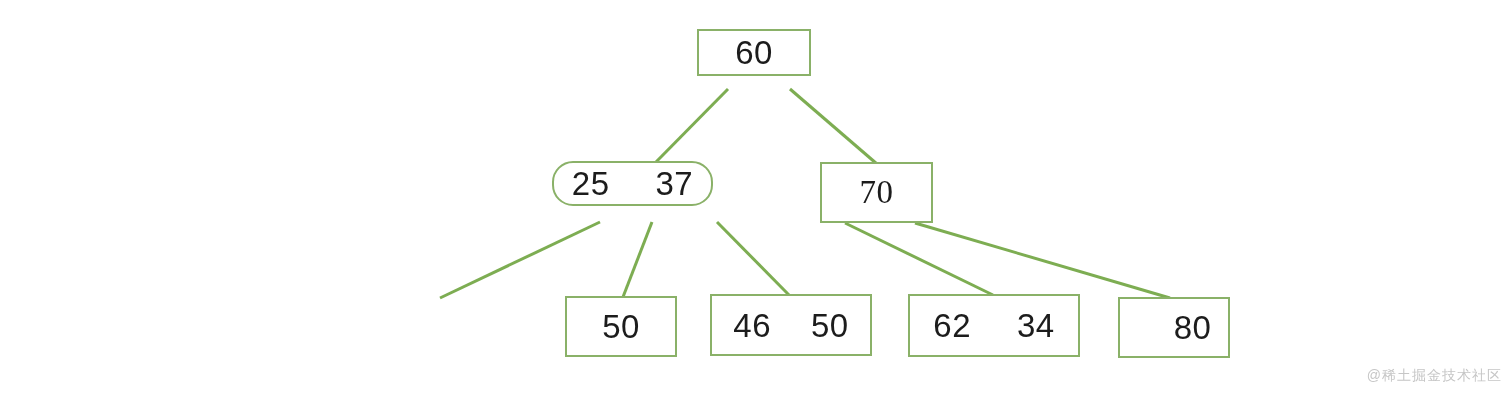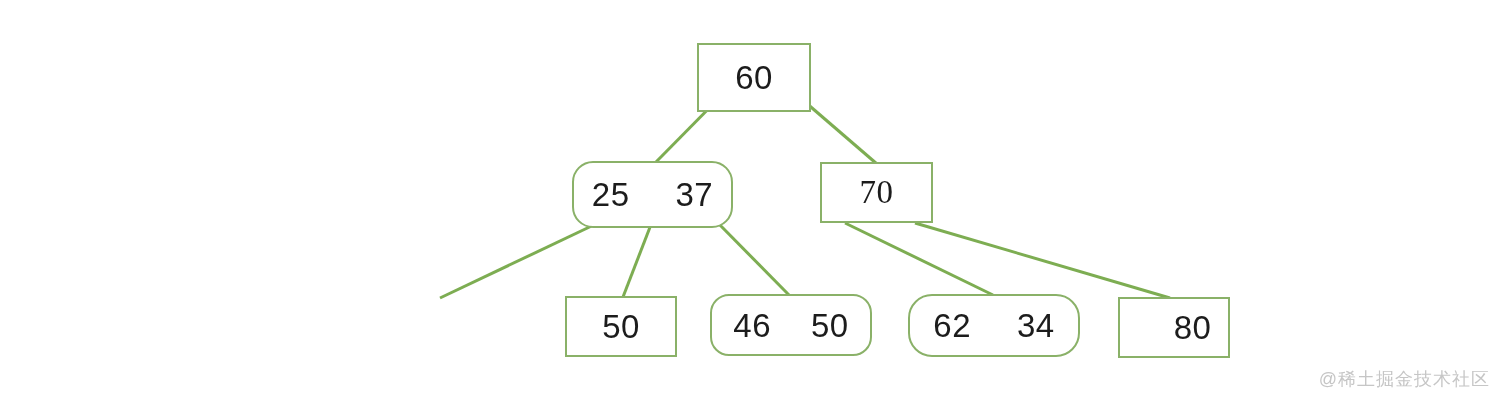--- a/index.html
+++ b/index.html
@@ -41,26 +41,26 @@
     gap: 46px;
     z-index: 2;
   }
   .node .key {
     font-size: 33px;
     line-height: 1;
     letter-spacing: 0.5px;
     color: var(--color-text, #1c1c1c);
     white-space: nowrap;
   }
-  .node.narrow-gap { gap: 40px; border-radius: 19px; }
+  .node.narrow-gap { gap: 40px; }
   .watermark {
     position: absolute;
-    right: 22px;
+    right: 10px;
     top: 367px;
-    font-size: 18px;
+    font-size: 14px;
     letter-spacing: 1px;
     color: var(--color-watermark, #c6c6c6);
     z-index: 3;
     user-select: none;
   }
 </style>
 </head>
 <body>
 
 <div class="canvas">
@@ -68,44 +68,44 @@
   <svg class="edges-svg" viewBox="0 0 1512 400">
     <line x1="728" y1="89" x2="656" y2="162"></line>
     <line x1="790" y1="89" x2="877" y2="164"></line>
     <line x1="600" y1="222" x2="440" y2="298"></line>
     <line x1="652" y1="222" x2="623" y2="297"></line>
     <line x1="717" y1="222" x2="789" y2="295"></line>
     <line x1="845" y1="223" x2="993" y2="295"></line>
     <line x1="915" y1="223" x2="1170" y2="298"></line>
   </svg>
 
-  <div class="node" style="left:697px; top:43px; width:114px; height:69px;">
+  <div class="node" style="left:697px; top:29px; width:114px; height:47px;">
     <span class="key">60</span>
   </div>
 
-  <div class="node" style="left:572px; top:161px; width:161px; height:67px;border-radius:21px;">
+  <div class="node" style="left:552px; top:161px; width:161px; height:45px;border-radius:21px;">
     <span class="key">25</span>
     <span class="key">37</span>
   </div>
 
   <div class="node" style="left:820px; top:162px; width:113px; height:61px;font-family:Liberation Serif, serif;">
     <span class="key">70</span>
   </div>
 
 
   <div class="node" style="left:565px; top:296px; width:112px; height:61px;">
     <span class="key">50</span>
   </div>
 
   <div class="node narrow-gap" style="left:710px; top:294px; width:162px; height:62px;">
     <span class="key">46</span>
     <span class="key">50</span>
   </div>
 
-  <div class="node" style="left:908px; top:294px; width:172px; height:63px;border-radius:24px;">
+  <div class="node" style="left:908px; top:294px; width:172px; height:63px;">
     <span class="key">62</span>
     <span class="key">34</span>
   </div>
 
   <div class="node" style="left:1118px; top:297px; width:112px; height:61px;padding-left:37px;">
     <span class="key">80</span>
   </div>
 
   <div class="watermark">@稀土掘金技术社区</div>
 

